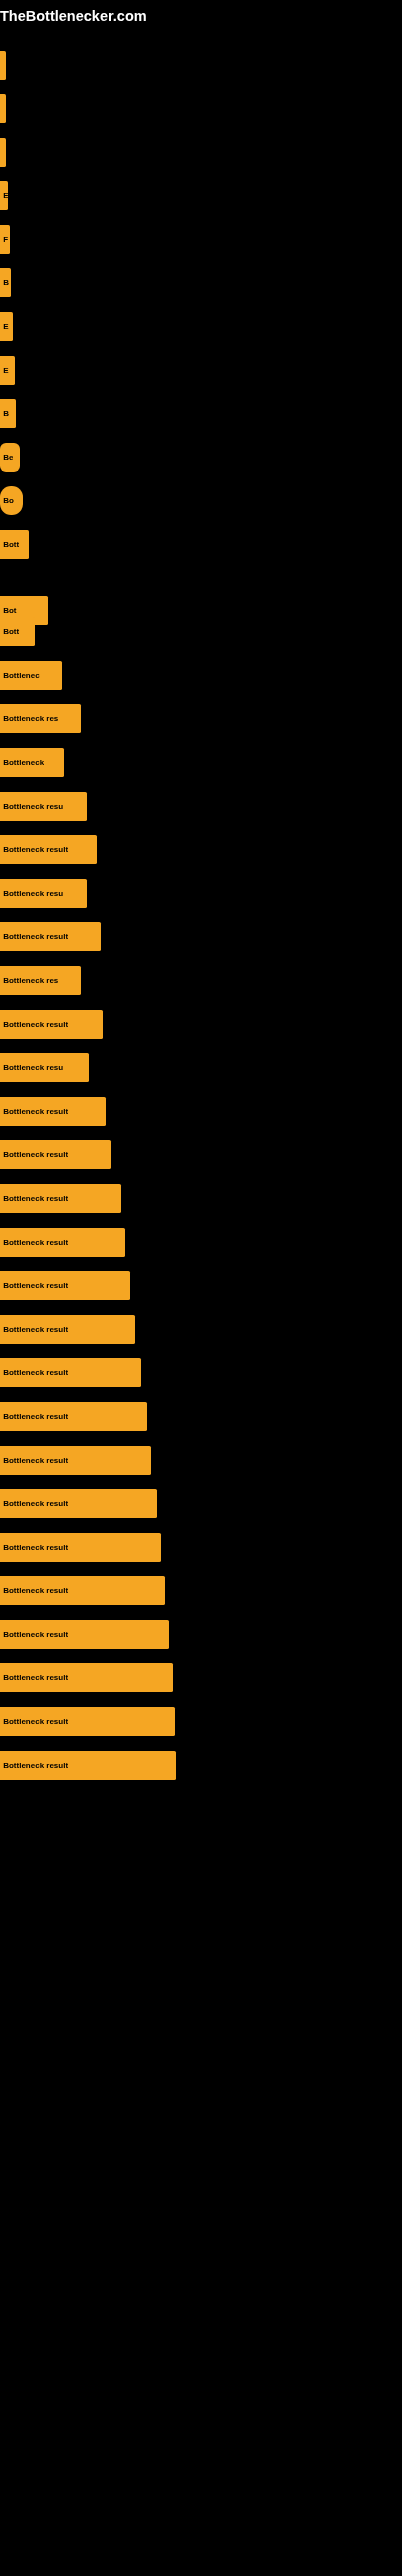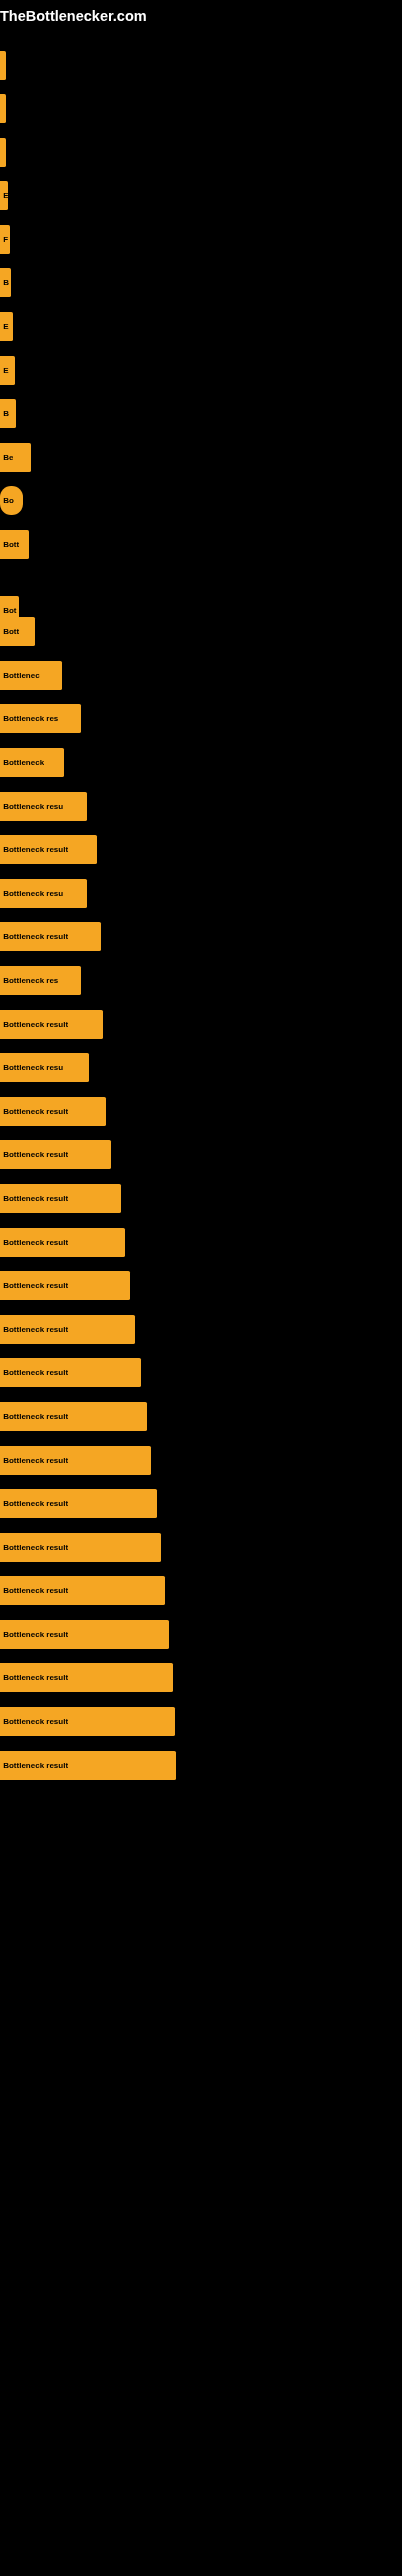--- a/index.html
+++ b/index.html
@@ -101,36 +101,36 @@
       <div class="bar" style="width: 14.5px;">
         <span class="bar-label">E</span>
       </div>
     </div>
     <div class="bar-row">
       <div class="bar" style="width: 16px;">
         <span class="bar-label">B</span>
       </div>
     </div>
     <div class="bar-row">
-      <div class="bar" style="width: 31px;">
+      <div class="bar" style="width: 20px; border-radius: 6px;">
         <span class="bar-label">Be</span>
       </div>
     </div>
     <div class="bar-row">
       <div class="bar" style="width: 22.5px; border-radius: 11px;">
         <span class="bar-label">Bo</span>
       </div>
     </div>
     <div class="bar-row">
       <div class="bar" style="width: 29px;">
         <span class="bar-label">Bott</span>
       </div>
     </div>
     <div class="bar-row">
-      <div class="bar" style="width: 19px; margin-top: 44px;">
+      <div class="bar" style="width: 48px; margin-top: 44px;">
         <span class="bar-label">Bot</span>
       </div>
     </div>
     <div class="bar-row">
       <div class="bar" style="width: 35px;">
         <span class="bar-label">Bott</span>
       </div>
     </div>
     <div class="bar-row">
       <div class="bar" style="width: 62px;">

